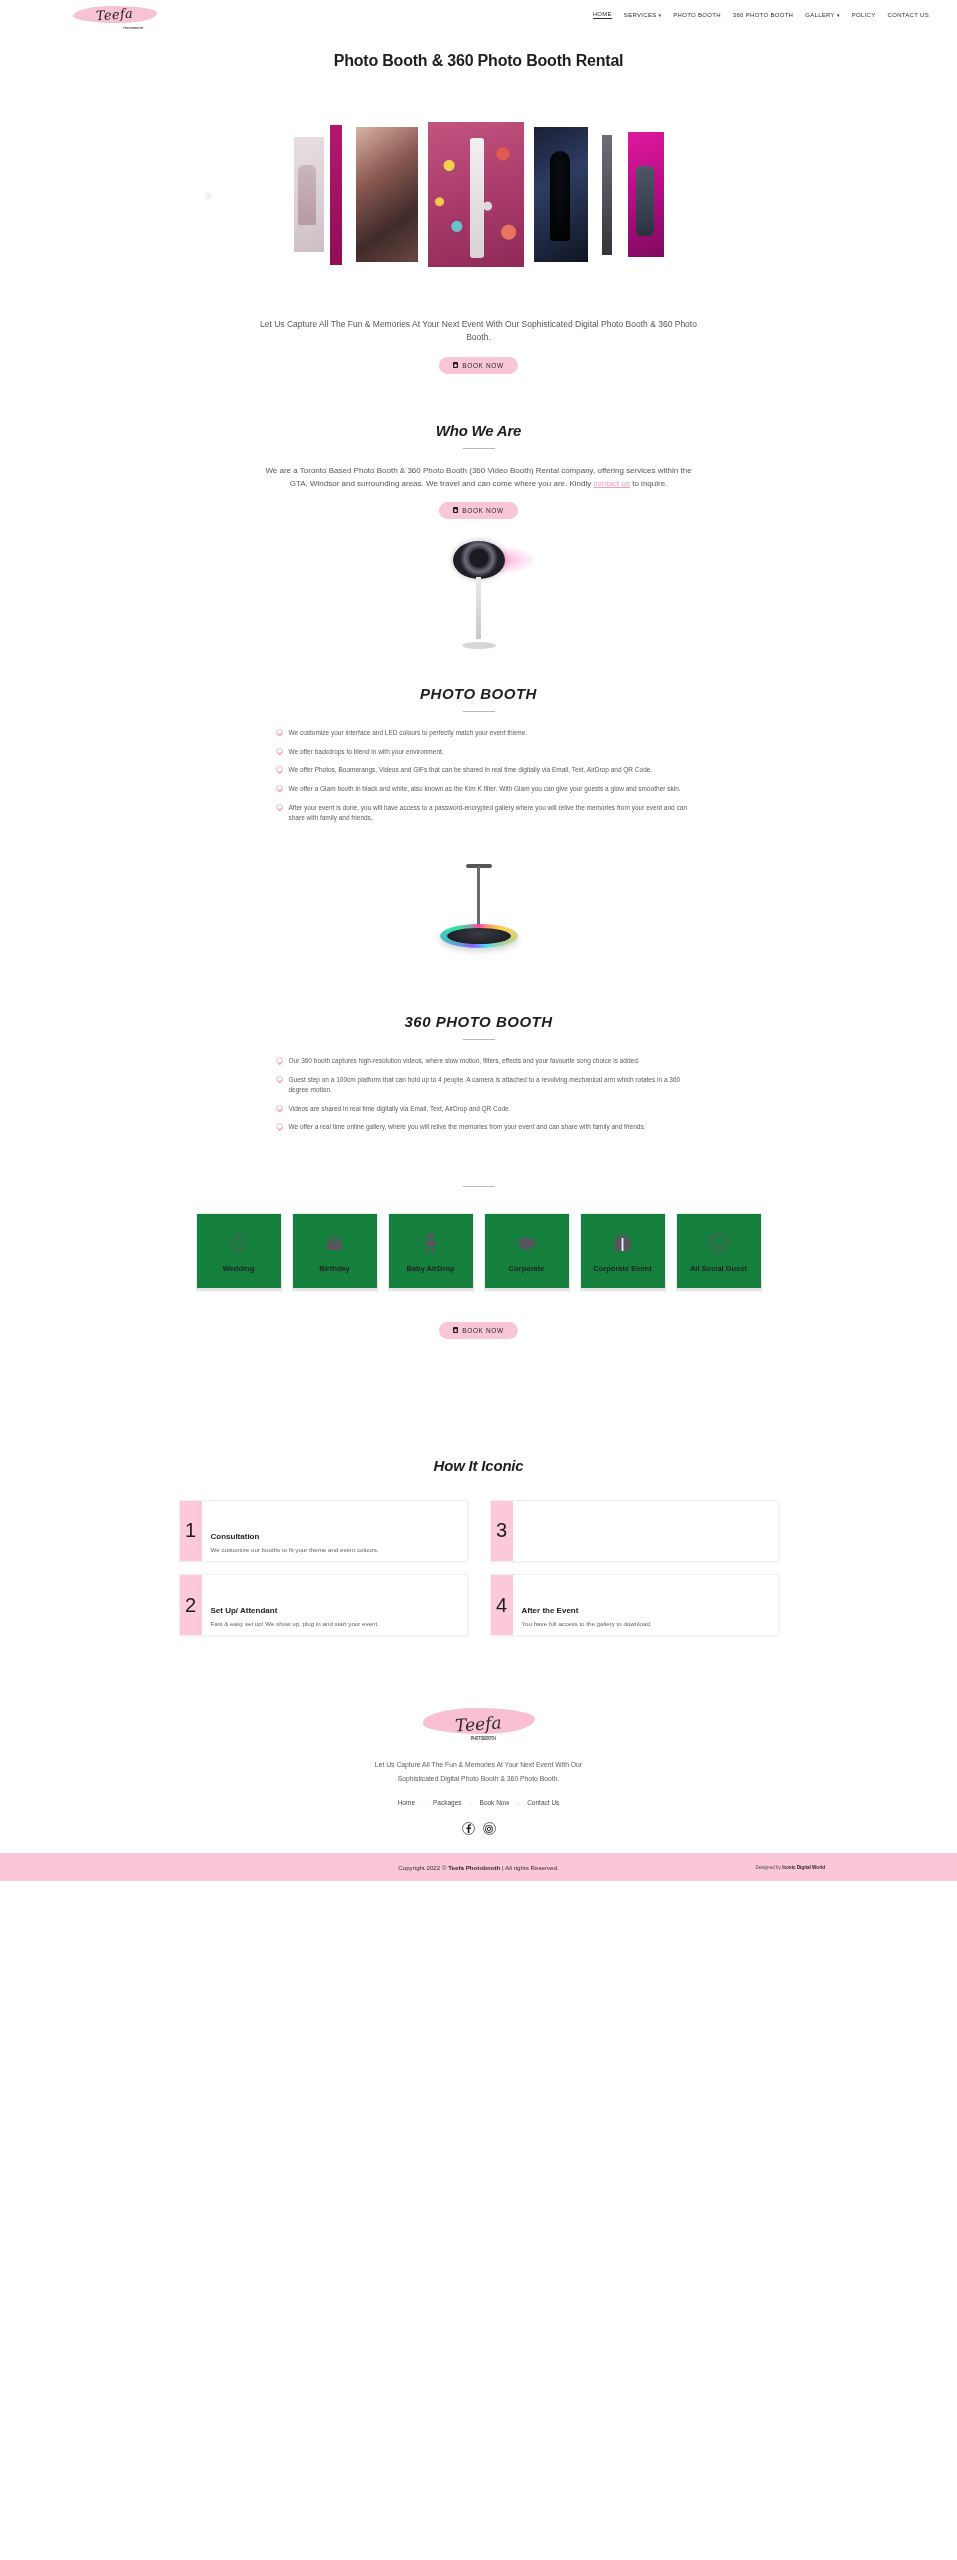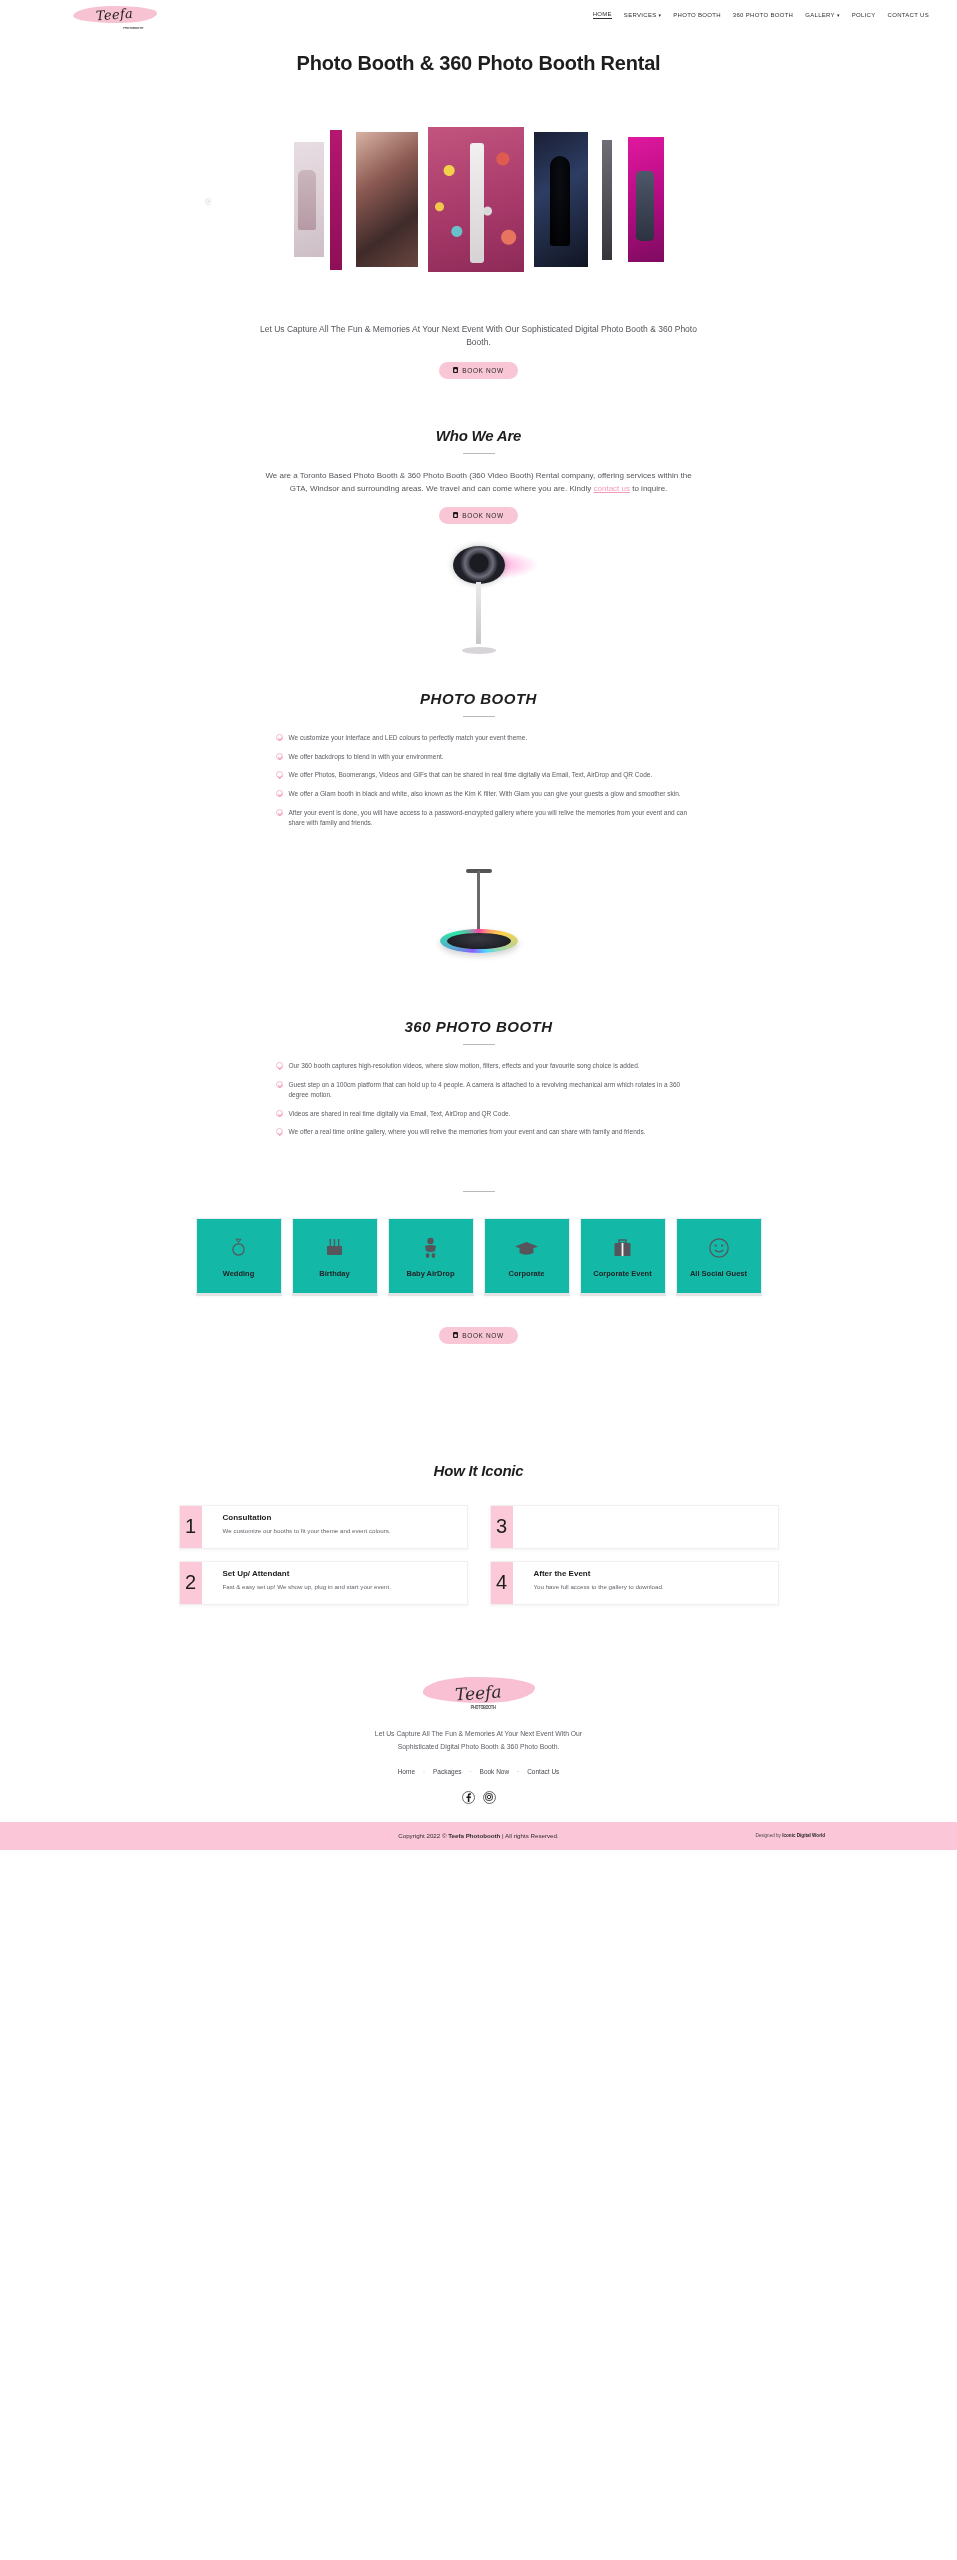--- a/index.html
+++ b/index.html
@@ -69,21 +69,21 @@
     color: #2f2f2f;
     text-decoration: none;
     white-space: nowrap;
   }
   nav.main-nav a.active { border-bottom: 1px solid #2f2f2f; padding-bottom: 1px; }
   .caret { font-size: 5px; margin-left: 2px; }
 
   
   .hero-title {
     text-align: center;
-    font-size: 20px;
+    font-size: 16px;
     font-weight: bold;
     line-height: 1.25;
     color: #1e1e1e;
     margin: 22px auto 0;
     max-width: 430px;
     letter-spacing: -.2px;
   }
   .carousel {
     margin-top: 16px;
     height: 215px;
@@ -308,21 +308,21 @@
     display: flex;
     justify-content: center;
     gap: 10px;
     margin-top: 26px;
   }
   .event-card {
     width: 86px;
     height: 78px;
     border: 1px solid #eaeaea;
     border-bottom: 3px solid #e3e3e3;
-    background: #14b8a6;
+    background: #15803d;
     display: flex;
     flex-direction: column;
     align-items: center;
     justify-content: center;
     padding: 6px 4px;
     box-shadow: 0 1px 2px rgba(0,0,0,.04);
   }
   .event-card .ev-ico {
     height: 26px;
     display: flex; align-items: center; justify-content: center;
@@ -358,21 +358,21 @@
     width: 22px;
     background: #fbc9d8;
     display: flex;
     align-items: center;
     justify-content: center;
     font-size: 20px;
     color: #1d1d1d;
     font-weight: 300;
     font-family: "Liberation Sans", sans-serif;
   }
-  .how-body { padding: 7px 21px; }
+  .how-body { padding: 7px 9px; margin-top: 24px; }
   .how-h { font-size: 8px; font-weight: bold; color: #1c1c20; }
   .how-p { font-size: 6.2px; color: #62626a; line-height: 1.5; margin-top: 4px; }
 
   
   .action-wrap { margin-top: 126px; }
   .video-grid {
     display: grid;
     grid-template-columns: 1fr 1fr;
     gap: 6px;
     max-width: 594px;

